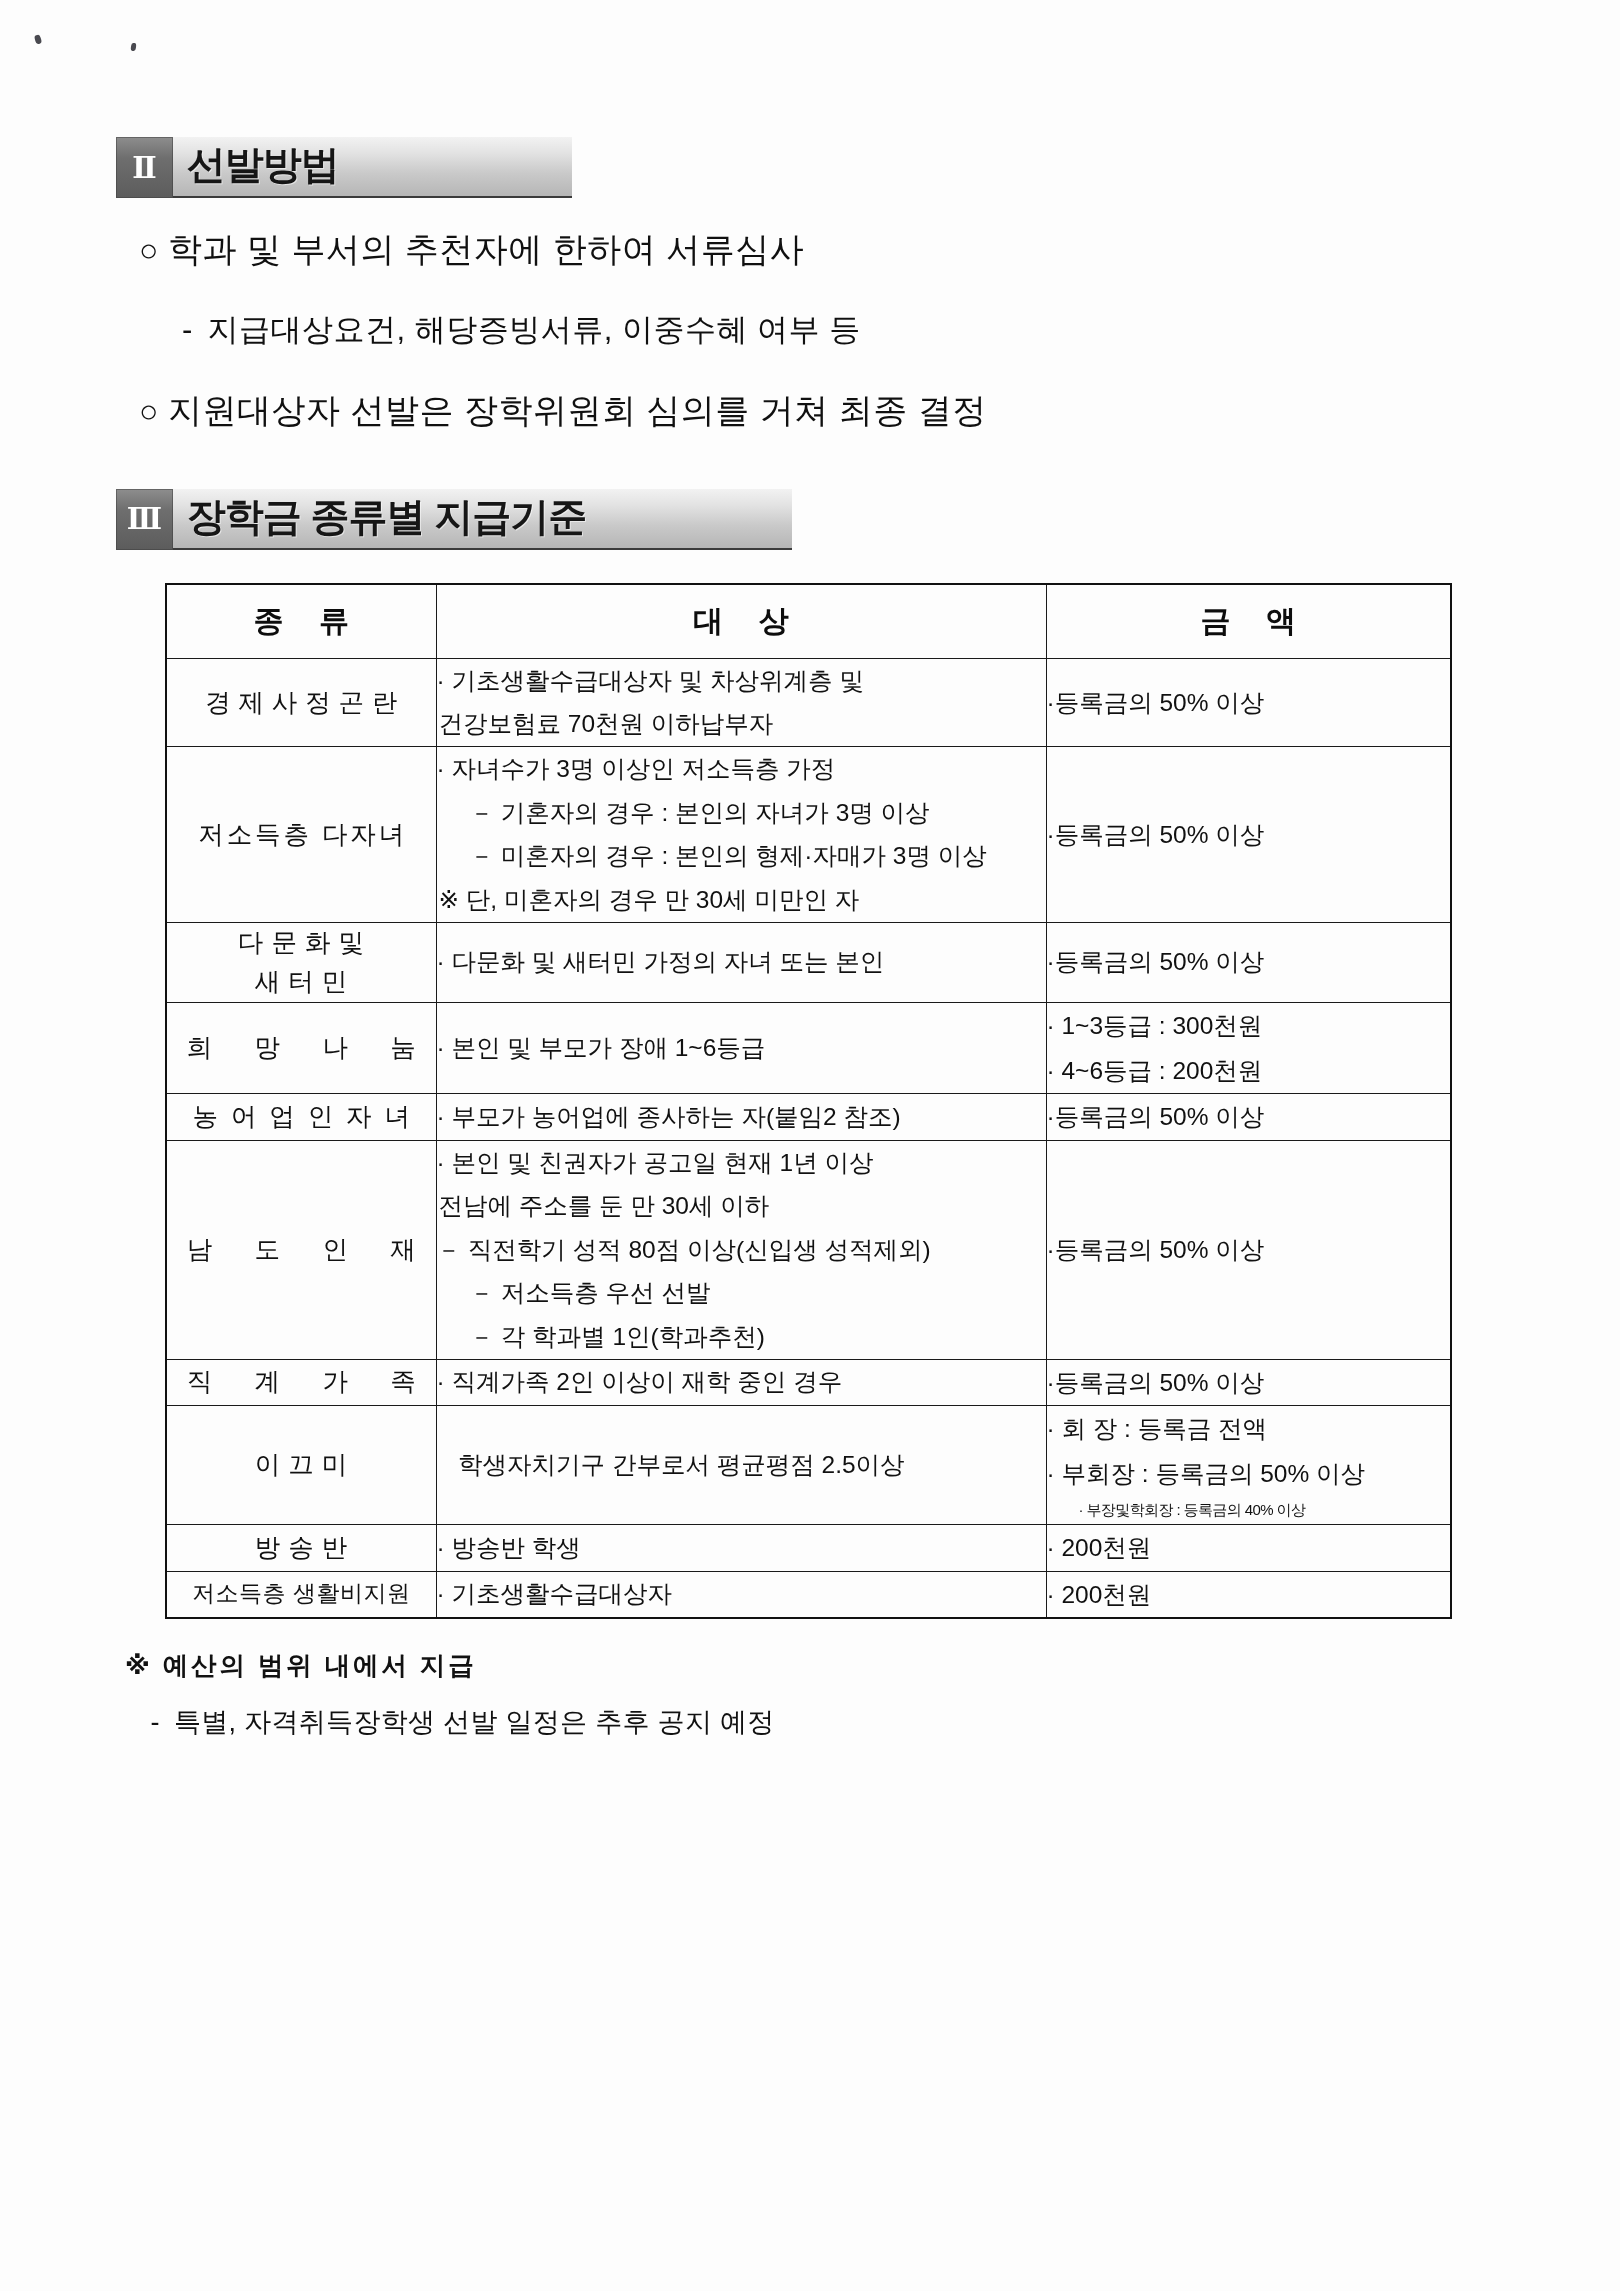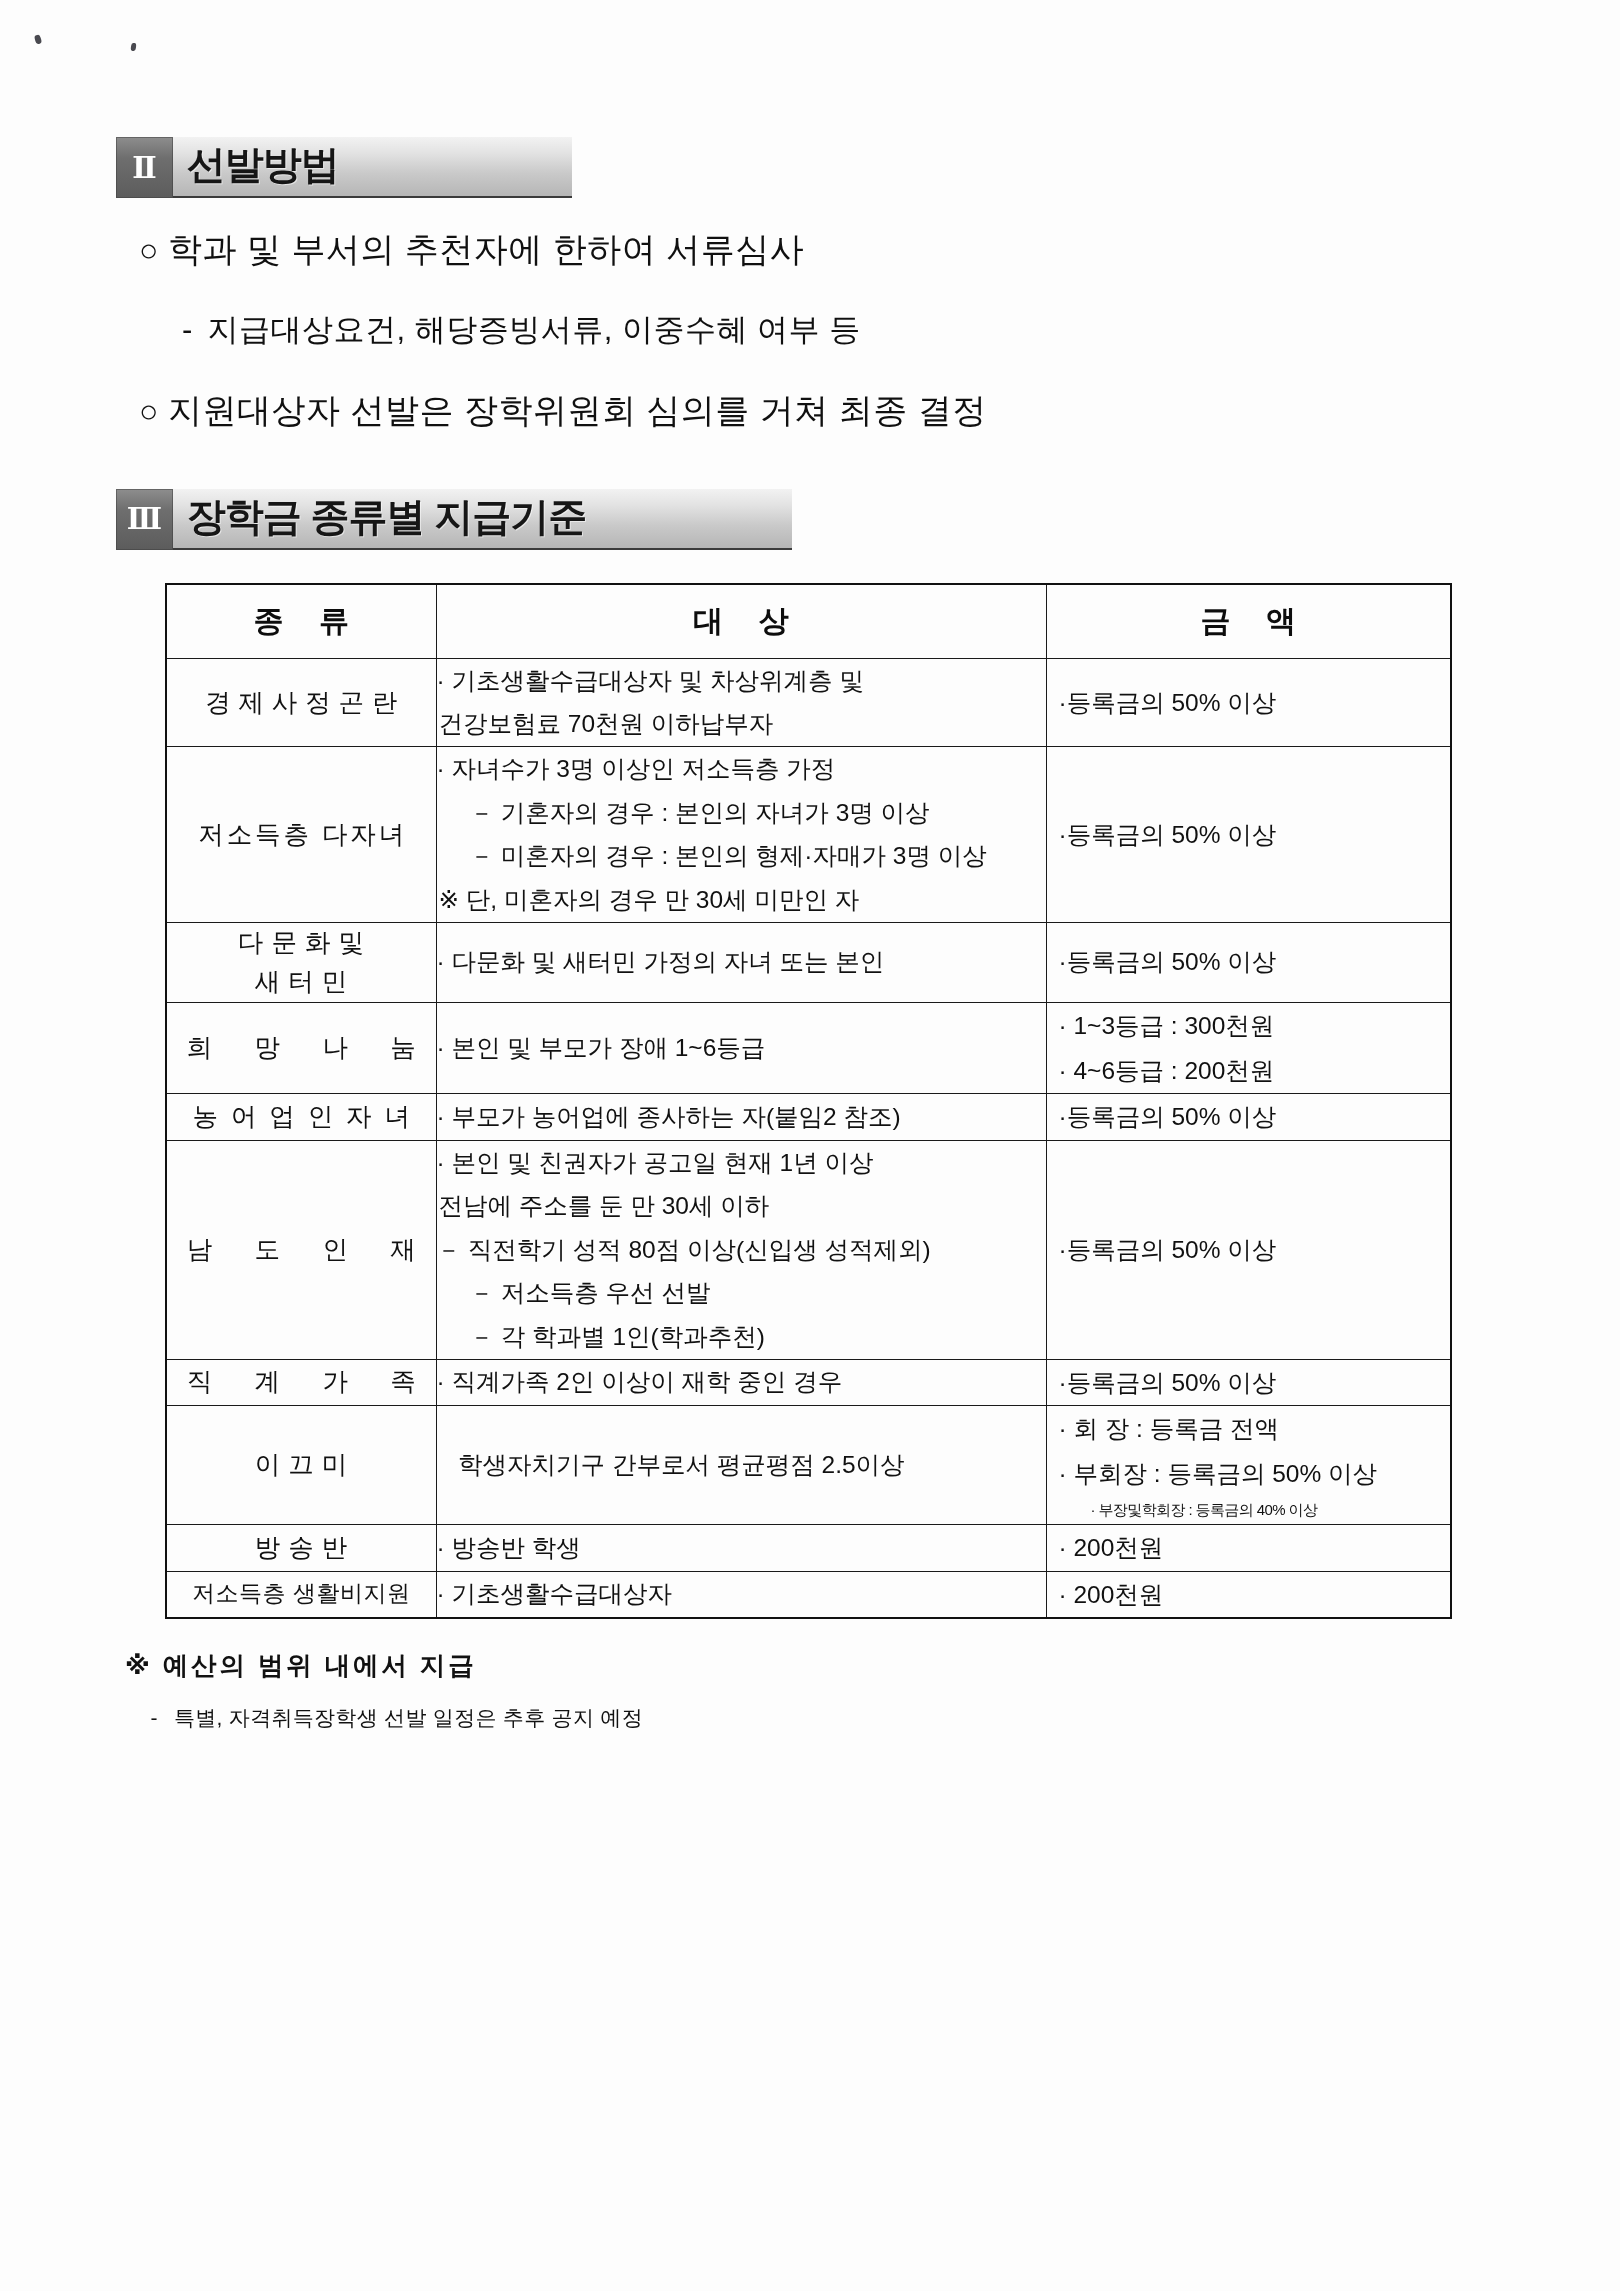--- a/index.html
+++ b/index.html
@@ -161,42 +161,42 @@
   td.body-cell .ind { padding-left: 33px; }
   td.body-cell .ind2 { padding-left: 2px; }
   td.body-cell.centered { text-align: left; padding-left: 21.6px; }
 
   td.amount-cell {
     font-size: 24.5px;
     color: #111;
     padding: 12.7px 13.7px;
     line-height: 1.85;
   }
-  td.amount-cell .ln { white-space: nowrap; display: block; padding-left: 12px; }
+  td.amount-cell .ln { white-space: nowrap; display: block; }
   td.amount-cell .tight {
     font-size: 15px;
     letter-spacing: -0.6px;
     margin-left: 32px;
   }
 
   
   .footnotes {
     margin-left: 125px;
     margin-top: 29px;
   }
   .note-star {
     font-size: 25.5px;
     font-weight: bold;
     letter-spacing: 2.9px;
     color: #111;
     margin-bottom: 21.6px;
     white-space: nowrap;
   }
   .note-dash {
-    font-size: 21px;
+    font-size: 27px;
     color: #111;
     margin-left: 25.5px;
     letter-spacing: 0.3px;
     white-space: nowrap;
   }
   .note-dash .mark { display: inline-block; width: 23.5px; }
 </style>
 </head>
 <body>
 

